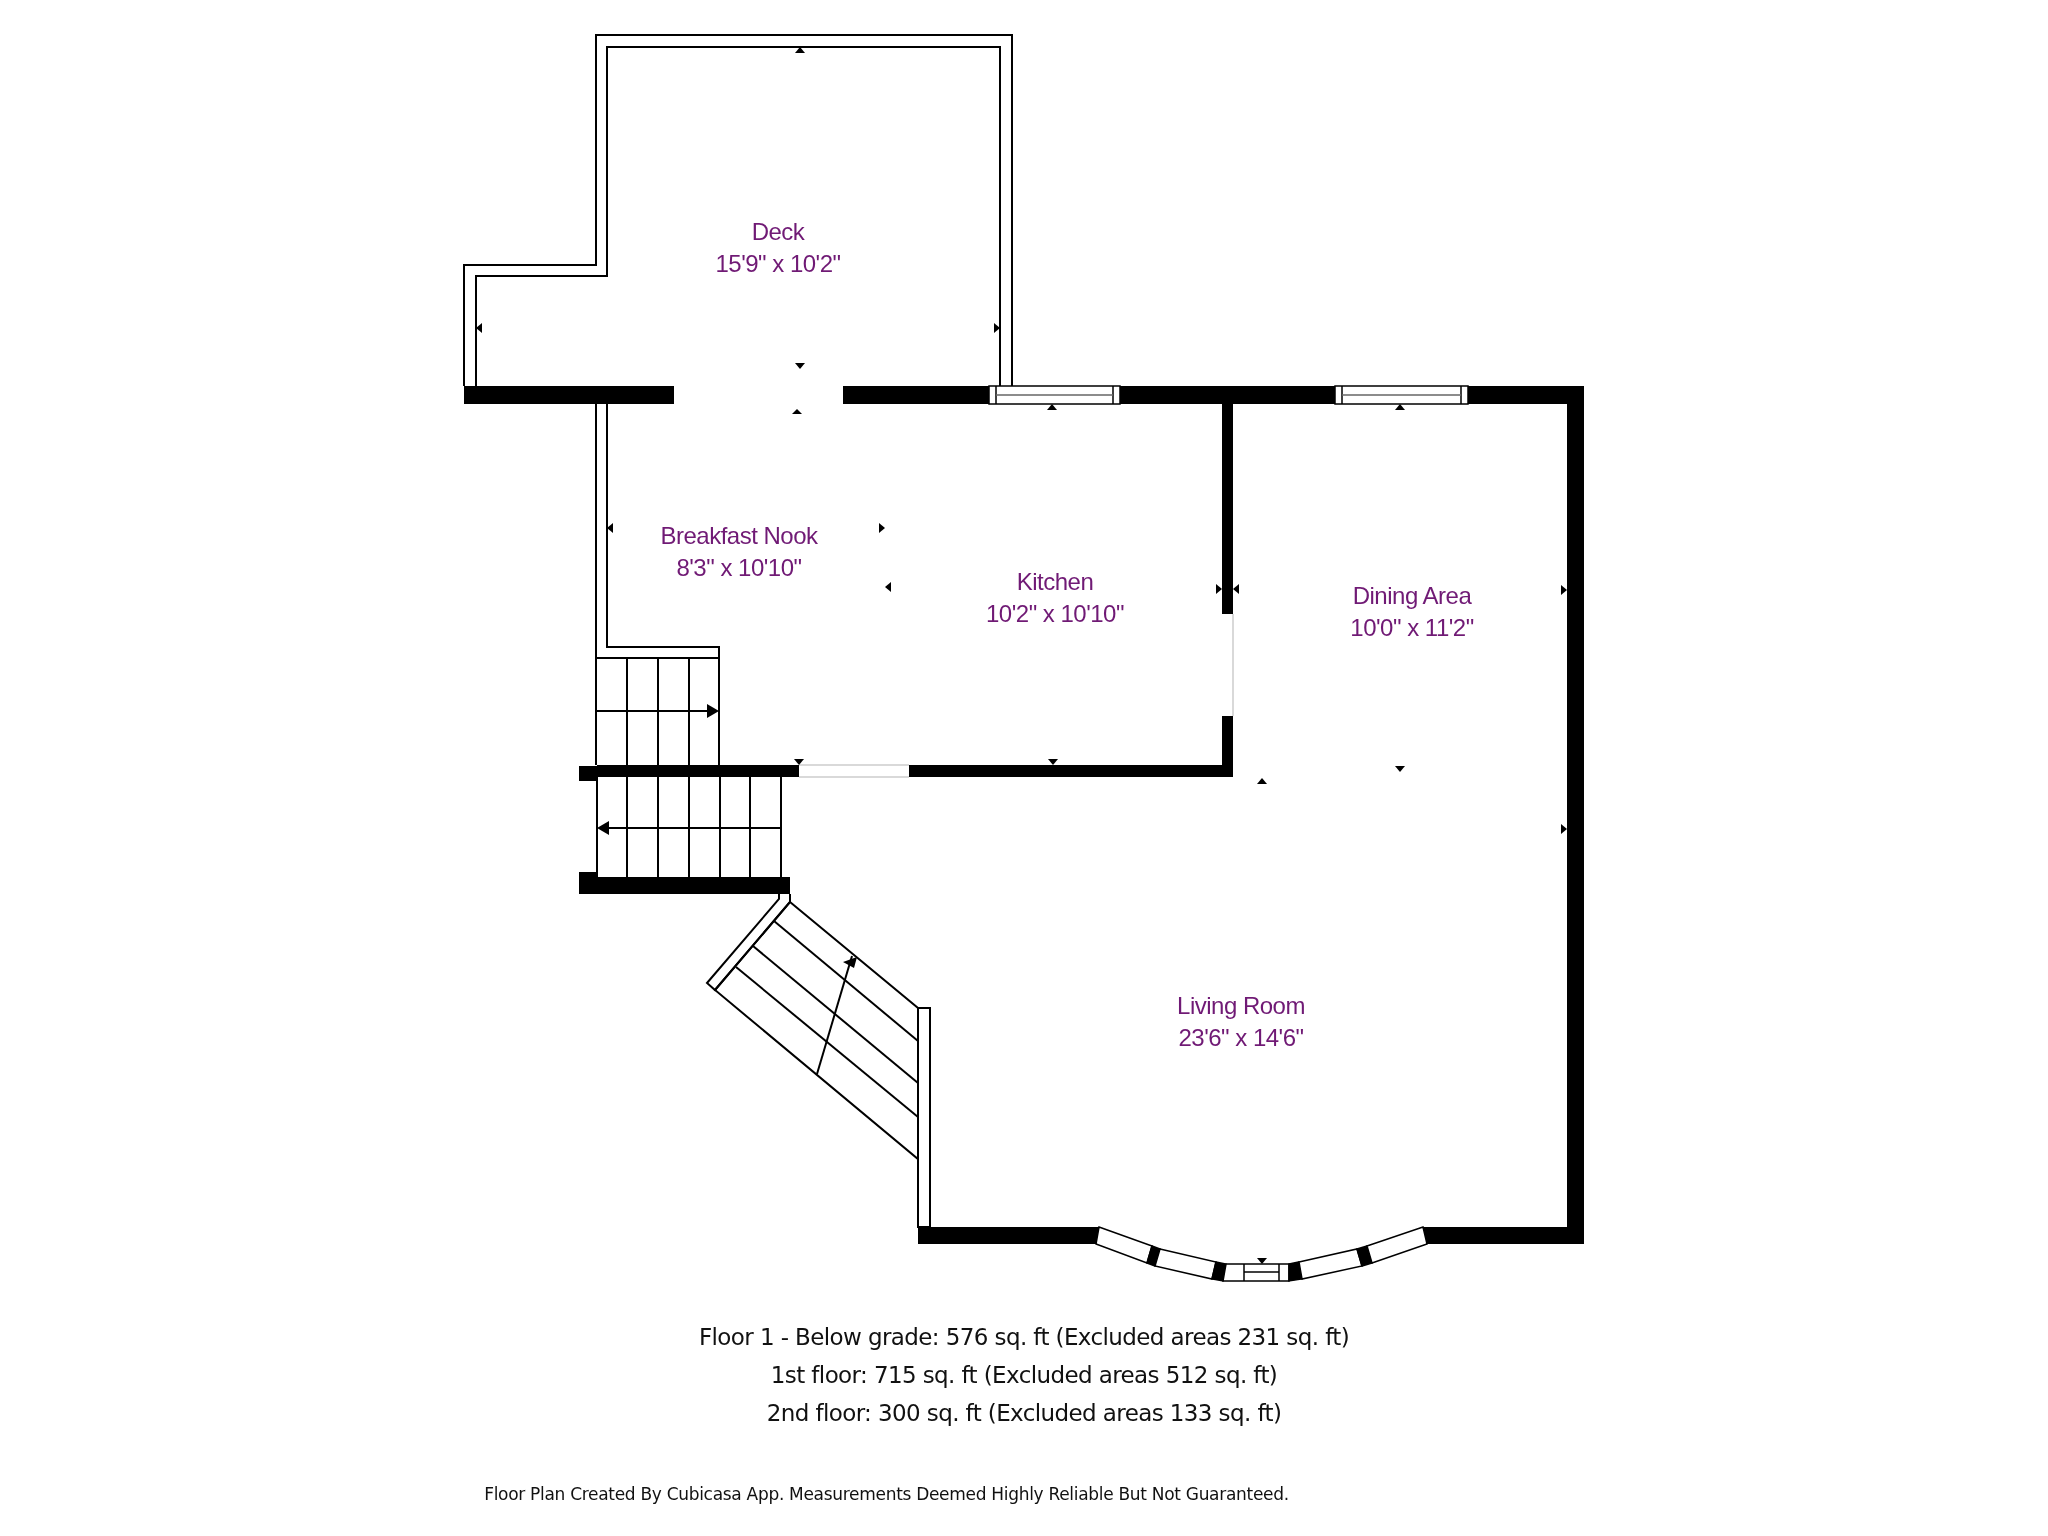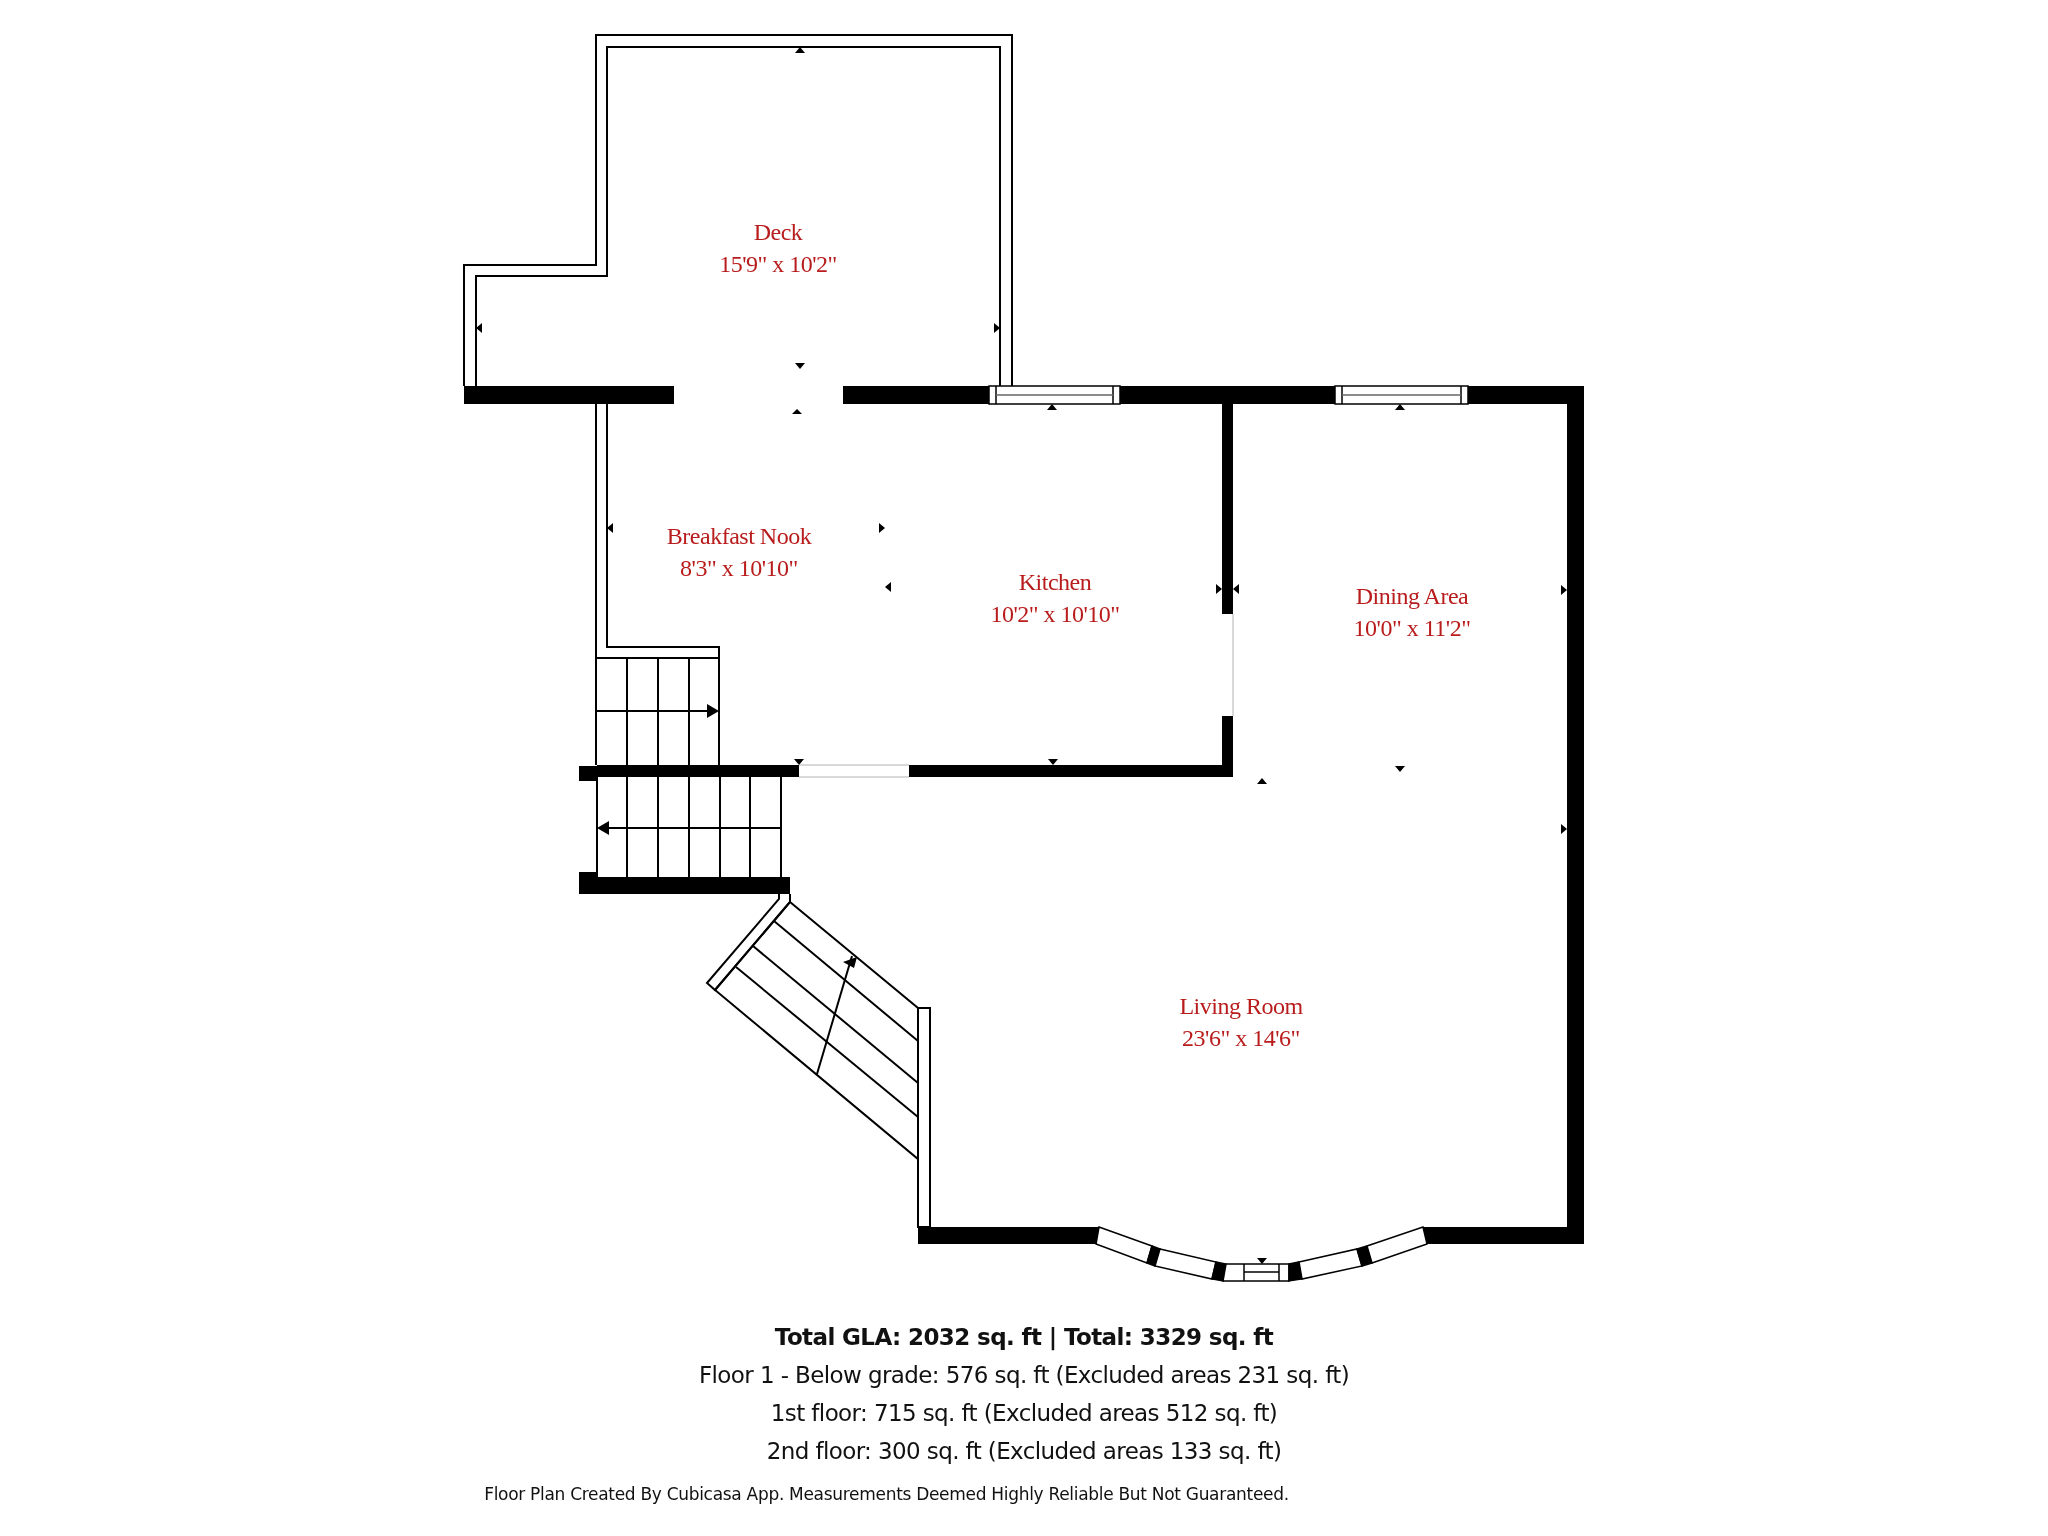--- a/index.html
+++ b/index.html
@@ -1,18 +1,18 @@
 <!DOCTYPE html>
 <html><head>
 <meta charset="utf-8">
 <style>
   html, body { margin: 0; padding: 0; background: #ffffff; }
   body { width: 2048px; height: 1536px; position: relative; overflow: hidden; font-family: "DejaVu Sans", sans-serif; color: #111; }
   #plan { position: absolute; left: 0; top: 0; width: 2048px; height: 1536px; }
-  .room-label { position: absolute; transform: translate(-50%, -50%); text-align: center; font-size: 24px; line-height: 32px; white-space: nowrap; color: #b91c1c; font-family: Liberation Serif, serif; letter-spacing: -0.5px; }
+  .room-label { position: absolute; transform: translate(-50%, -50%); text-align: center; font-size: 24px; line-height: 32px; white-space: nowrap; color: #701a75; font-family: Liberation Sans, sans-serif; letter-spacing: -0.5px; }
   .room-label .name, .room-label .dims { display: block; }
   .summary { position: absolute; left: 0; width: 2048px; top: 1318px; text-align: center; font-family: "DejaVu Sans", sans-serif; }
   .summary .total { font-weight: bold; font-size: 23px; line-height: 38px; letter-spacing: -0.6px; }
   .summary .floor-line { font-size: 23px; line-height: 38px; letter-spacing: -0.6px; }
   .disclaimer { position: absolute; left: 0; width: 1773px; top: 1484px; text-align: center; font-size: 17px; letter-spacing: -0.3px; font-family: "DejaVu Sans", sans-serif; }
 </style>
 </head>
 <body>
 
 <svg id="plan" viewBox="0 0 2048 1536" xmlns="http://www.w3.org/2000/svg">
@@ -161,19 +161,18 @@
 <div class="room-label" style="left:1400px; top:612px;margin-left:12px;">
   <span class="name">Dining Area</span>
   <span class="dims">10'0" x 11'2"</span>
 </div>
 <div class="room-label" style="left:1241px; top:1022px;">
   <span class="name">Living Room</span>
   <span class="dims">23'6" x 14'6"</span>
 </div>
 
 <div class="summary">
-  <div class="total">Total GLA: 2032 sq. ft | Total: 3329 sq. ft</div>
   <div class="floor-line">Floor 1 - Below grade: 576 sq. ft (Excluded areas 231 sq. ft)</div>
   <div class="floor-line">1st floor: 715 sq. ft (Excluded areas 512 sq. ft)</div>
   <div class="floor-line">2nd floor: 300 sq. ft (Excluded areas 133 sq. ft)</div>
 </div>
 
 <div class="disclaimer">Floor Plan Created By Cubicasa App. Measurements Deemed Highly Reliable But Not Guaranteed.</div>
 
 </body></html>

